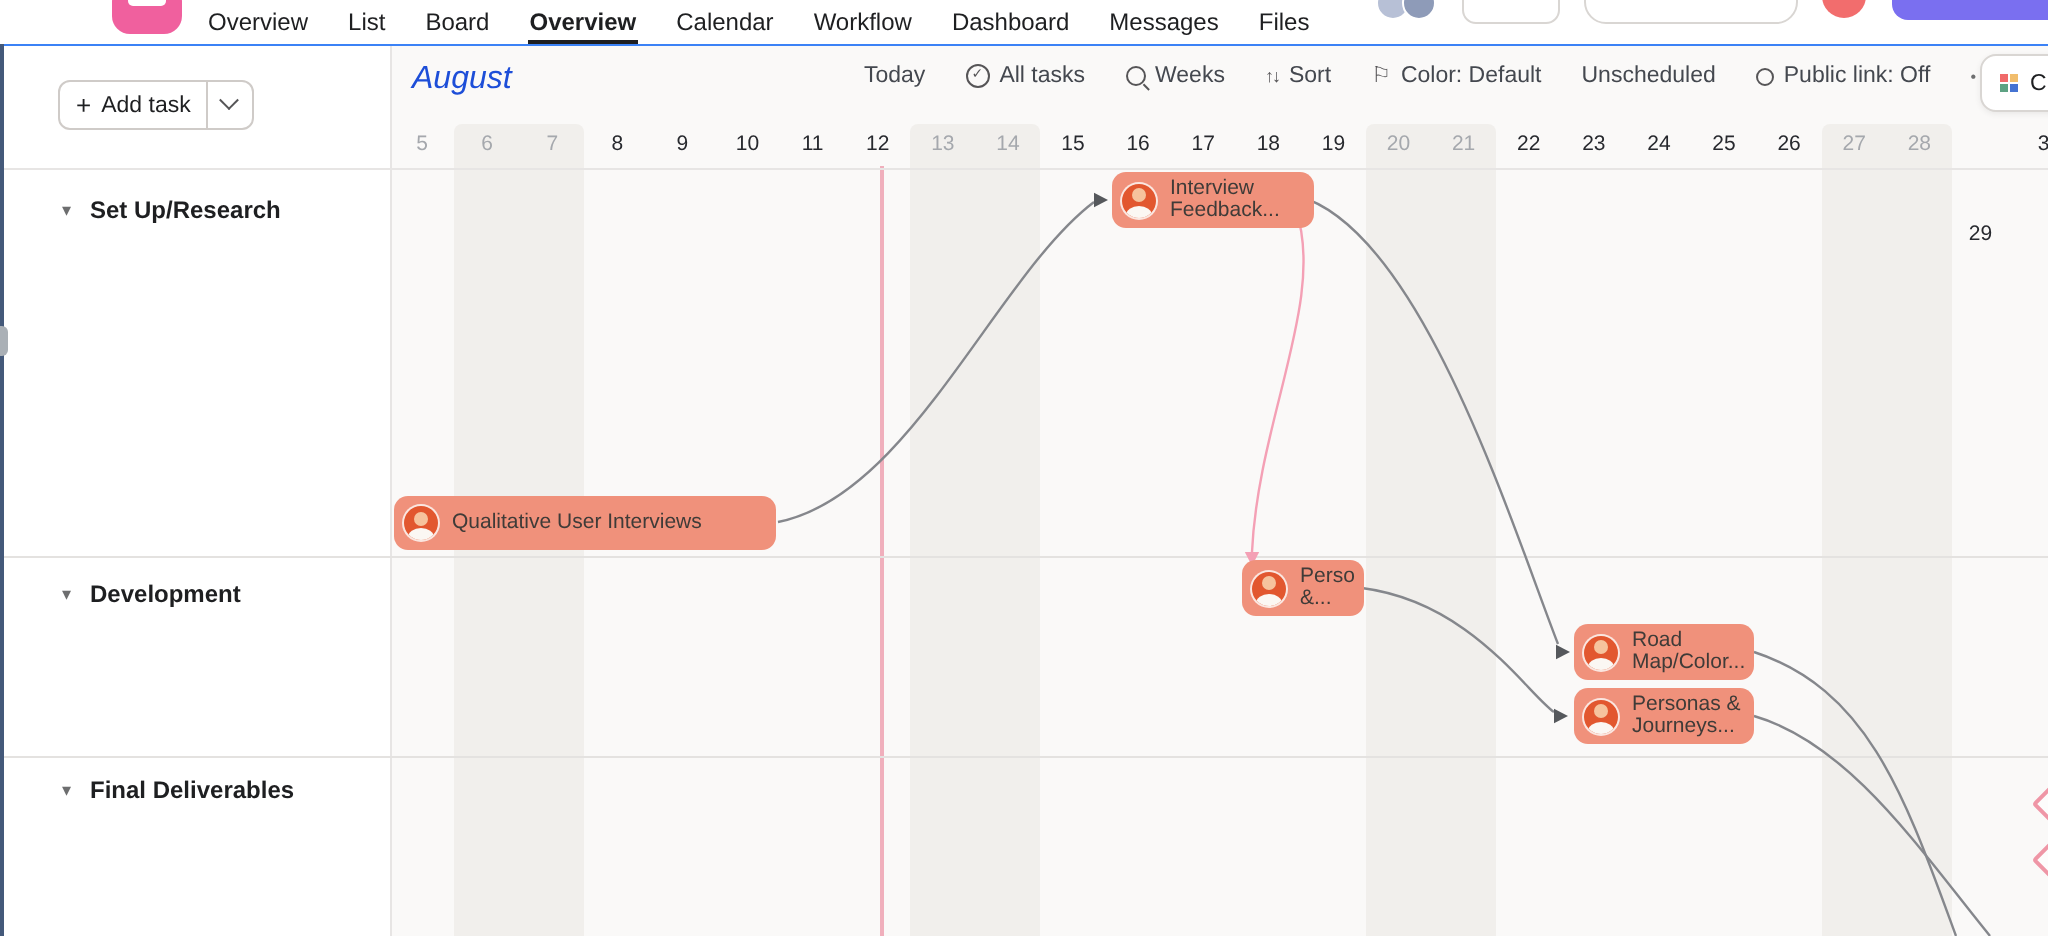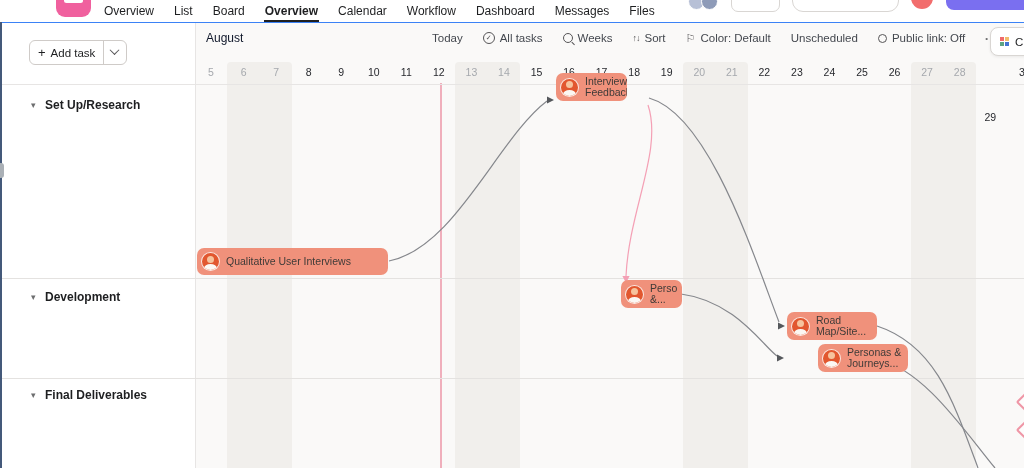--- a/index.html
+++ b/index.html
@@ -30,21 +30,21 @@
   .v-border{position:absolute;left:195px;top:22px;bottom:0;width:1px;background:#e7e5e4;z-index:3;}
   .date-border{position:absolute;left:0;top:84px;width:1024px;height:1px;background:#e7e5e4;z-index:3;}
   .row-divider{position:absolute;left:0;width:1024px;height:1px;background:#e4e2e0;z-index:3;}
   .left-strip{position:absolute;left:0;top:22px;bottom:0;width:2px;background:#44597a;z-index:7;}
   .left-notch{position:absolute;left:0;top:163px;width:4px;height:15px;border-radius:0 3px 3px 0;background:#aab0b6;z-index:7;}
   
   .add-task{position:absolute;left:29px;top:40px;height:23px;display:flex;align-items:center;background:#fff;border:1px solid #cfcbc8;border-radius:6px;z-index:6;font-size:11.5px;font-weight:500;color:#1e1f21;}
   .add-task .plus{font-size:13px;padding:0 5px 0 8px;color:#1e1f21;}
   .add-task .split{width:1px;height:23px;background:#cfcbc8;margin-left:8px;}
   .add-task .chev{width:6px;height:6px;border-left:1.4px solid #565557;border-bottom:1.4px solid #565557;transform:rotate(-45deg) translate(1px,-1px);margin:0 8px 2px 7px;}
-  .month{position:absolute;left:206px;top:31px;font-size:12px;color:#0f172a;z-index:6;}
+  .month{position:absolute;left:206px;top:31px;font-size:16px;color:#1d4ed8;z-index:6;font-style:italic;}
   .tb-right{position:absolute;left:432px;top:30px;height:16px;display:flex;gap:20px;z-index:6;font-size:11.5px;color:#44484f;white-space:nowrap;}
   .tb-item{display:flex;align-items:center;gap:5px;cursor:default;}
   .ic-check{width:10px;height:10px;border:1.1px solid #565557;border-radius:50%;font-size:7px;line-height:10px;text-align:center;color:#565557;font-style:normal;}
   .ic-zoom{position:relative;width:8px;height:8px;border:1.3px solid #565557;border-radius:50%;display:inline-block;}
   .ic-zoom::after{content:"";position:absolute;right:-3px;bottom:-2px;width:4px;height:1.4px;background:#565557;transform:rotate(45deg);}
   .ic-sort{font-size:9px;letter-spacing:-1px;color:#565557;font-style:normal;}
   .ic-flag{font-size:11px;color:#565557;font-style:normal;line-height:10px;}
   .ic-circle{width:7px;height:7px;border:1.2px solid #565557;border-radius:50%;display:inline-block;}
   .more-dots{font-size:8px;letter-spacing:2px;color:#6d6e6f;}
   .customize-btn{position:absolute;left:990px;top:27px;width:74px;height:29px;background:#fff;border:1px solid #d9d6d3;border-radius:8px;box-shadow:0 1px 3px rgba(0,0,0,.07);display:flex;align-items:center;gap:6px;padding-left:9px;box-sizing:border-box;font-size:11.5px;color:#1e1f21;z-index:6;}
@@ -221,21 +221,21 @@
       <path d="M626,283 l-3.6,-7 l7.2,0 z" class="arr pink"></path>
       <path d="M 649,98 C 710,115 755,260 779,322" class="dep gray"></path>
       <path d="M785,326 l-7,-3.6 l0,7.2 z" class="arr gray"></path>
       <path d="M 681,294 C 735,301 763,346 777,356" class="dep gray"></path>
       <path d="M784,358 l-7,-3.6 l0,7.2 z" class="arr gray"></path>
       <path d="M 877,326 C 935,345 953,400 978,468" class="dep gray"></path>
       <path d="M 877,358 C 925,372 960,425 995,468" class="dep gray"></path>
     </svg>
 
   <div>
-      <div class="task" style="left: 556px; top: 73px; width: 71px; height: 28px;">
+      <div class="task" style="left: 556px; top: 86px; width: 101px; height: 28px;">
         <span class="avatar"></span>
         <span class="task-label">
           <span class="ln">Interview</span>
           <span class="ln">Feedback...</span>
         </span>
       </div>
       <div class="task" style="left: 197px; top: 248px; width: 191px; height: 27px;">
         <span class="avatar"></span>
         <span class="task-label">
           <span class="ln">Qualitative User Interviews</span>
@@ -245,24 +245,24 @@
         <span class="avatar"></span>
         <span class="task-label">
           <span class="ln">Perso</span>
           <span class="ln">&amp;...</span>
         </span>
       </div>
       <div class="task" style="left: 787px; top: 312px; width: 90px; height: 28px;">
         <span class="avatar"></span>
         <span class="task-label">
           <span class="ln">Road</span>
-          <span class="ln">Map/Site...</span>
-        </span>
-      </div>
-      <div class="task" style="left: 787px; top: 344px; width: 90px; height: 28px; margin-left: 31px;">
+          <span class="ln">Map/Color...</span>
+        </span>
+      </div>
+      <div class="task" style="left: 787px; top: 344px; width: 90px; height: 28px;">
         <span class="avatar"></span>
         <span class="task-label">
           <span class="ln">Personas &amp;</span>
           <span class="ln">Journeys...</span>
         </span>
       </div>
       <div class="milestone" style="left: 1025px; top: 402px;"></div>
       <div class="milestone" style="left: 1025px; top: 430px;"></div>
     </div>
 

